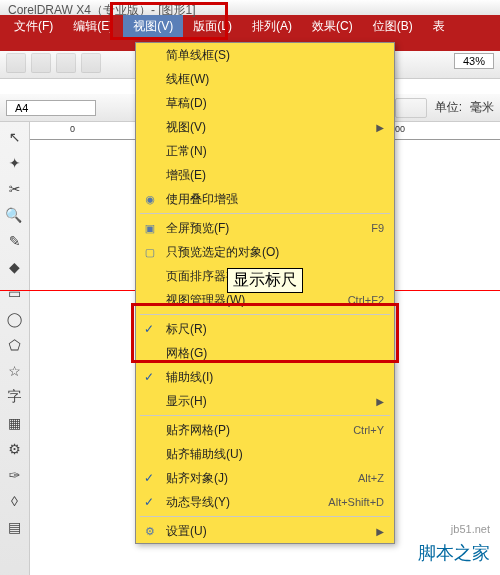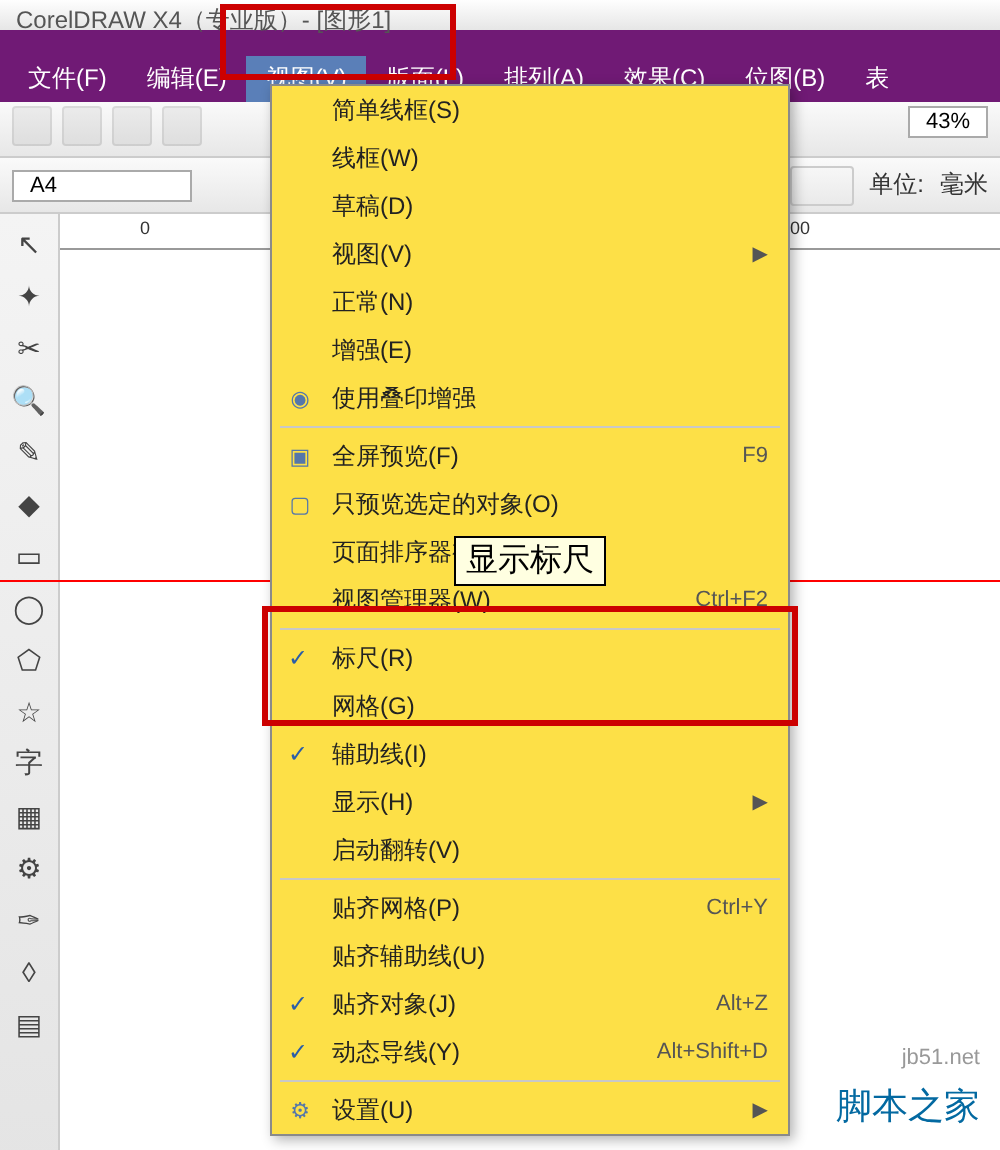--- a/index.html
+++ b/index.html
@@ -1,25 +1,25 @@
 <!DOCTYPE html>
 <html><head>
 <meta charset="utf-8">
 <style>
 * { margin:0; padding:0; box-sizing:border-box; font-family:"Microsoft YaHei","SimSun",sans-serif; }
 body { width:500px; height:575px; background:#fff; overflow:hidden; position:relative; font-size:12px; }
 .titlebar { height:15px; background:linear-gradient(#fefefe,#e6e6e6); padding:2px 8px; color:#555; font-size:12px; }
-.menubar { height:36px; background:#701a75; display:flex; align-items:flex-end; padding:0 4px; gap:0; }
+.menubar { height:36px; background:#b91c1c; display:flex; align-items:flex-start; padding:0 4px; gap:0; }
 .menubar .mitem { color:#fff; padding:3px 10px; font-size:12px; cursor:pointer; white-space:nowrap; }
 .menubar .mitem.active { background:#5a7fb8; }
 .hl-menubar { position:absolute; top:2px; left:110px; width:118px; height:38px; border:3px solid #c00; pointer-events:none; }
 .toolbar1 { height:28px; background:linear-gradient(#fafafa,#e7e7e7); border-bottom:1px solid #ccc; display:flex; align-items:flex-start; padding:2px 6px; gap:5px; }
 .tbtn { width:20px; height:20px; background:rgba(0,0,0,.05); border:1px solid rgba(0,0,0,.08); border-radius:2px; }
 .zoom { margin-left:auto; border:1px solid #aaa; padding:1px 8px; background:#fff; font-size:11px; }
-.toolbar2 { height:28px; background:linear-gradient(#fafafa,#e7e7e7); border-bottom:1px solid #ccc; display:flex; align-items:center; padding:0 6px; gap:8px; }
+.toolbar2 { height:28px; background:linear-gradient(#fafafa,#e7e7e7); border-bottom:1px solid #ccc; display:flex; align-items:center; padding:0 6px; gap:8px;margin-top:15px; }
 .papersize { border:1px solid #aaa; padding:1px 8px; background:#fff; font-size:11px; width:90px; }
 .unit-lbl { font-size:12px; color:#333; }
 .grpbox { width:32px; height:20px; border:1px solid #ccc; border-radius:2px; }
 .workarea { position:relative; height:477px; display:flex; }
 .toolbox { width:30px; background:linear-gradient(#f4f4f4,#e4e4e4); border-right:1px solid #ccc; display:flex; flex-direction:column; align-items:center; padding-top:4px; gap:4px; }
 .tool { width:22px; height:22px; display:flex; align-items:center; justify-content:center; cursor:pointer; border-radius:2px; color:#444; font-size:14px; }
 .rulers-canvas { flex:1; position:relative; background:#fff; overflow:hidden; }
 .hrule { height:18px; background:#fff; border-bottom:1px solid #999; position:relative; font-size:9px; color:#333; }
 .hrule .tick { position:absolute; top:2px; }
 .dropdown { position:absolute; top:42px; left:135px; width:260px; background:#fde047; border:1px solid #8a8a8a; box-shadow:2px 2px 6px rgba(0,0,0,.3); z-index:10; }
@@ -149,23 +149,20 @@
       <span>网格(G)</span>
     </div>
   <div class="row">
       <span class="chk">✓</span>
       <span>辅助线(I)</span>
     </div>
   <div class="row">
       <span>显示(H)</span>
       <span class="arrow">▶</span>
     </div>
-  <div class="row">
-      <span>启动翻转(V)</span>
-    </div>
   <div class="sep"></div>
   <div class="row">
       <span>贴齐网格(P)</span>
       <span class="sc">Ctrl+Y</span>
     </div>
   <div class="row">
       <span>贴齐辅助线(U)</span>
     </div>
   <div class="row">
       <span class="chk">✓</span>

